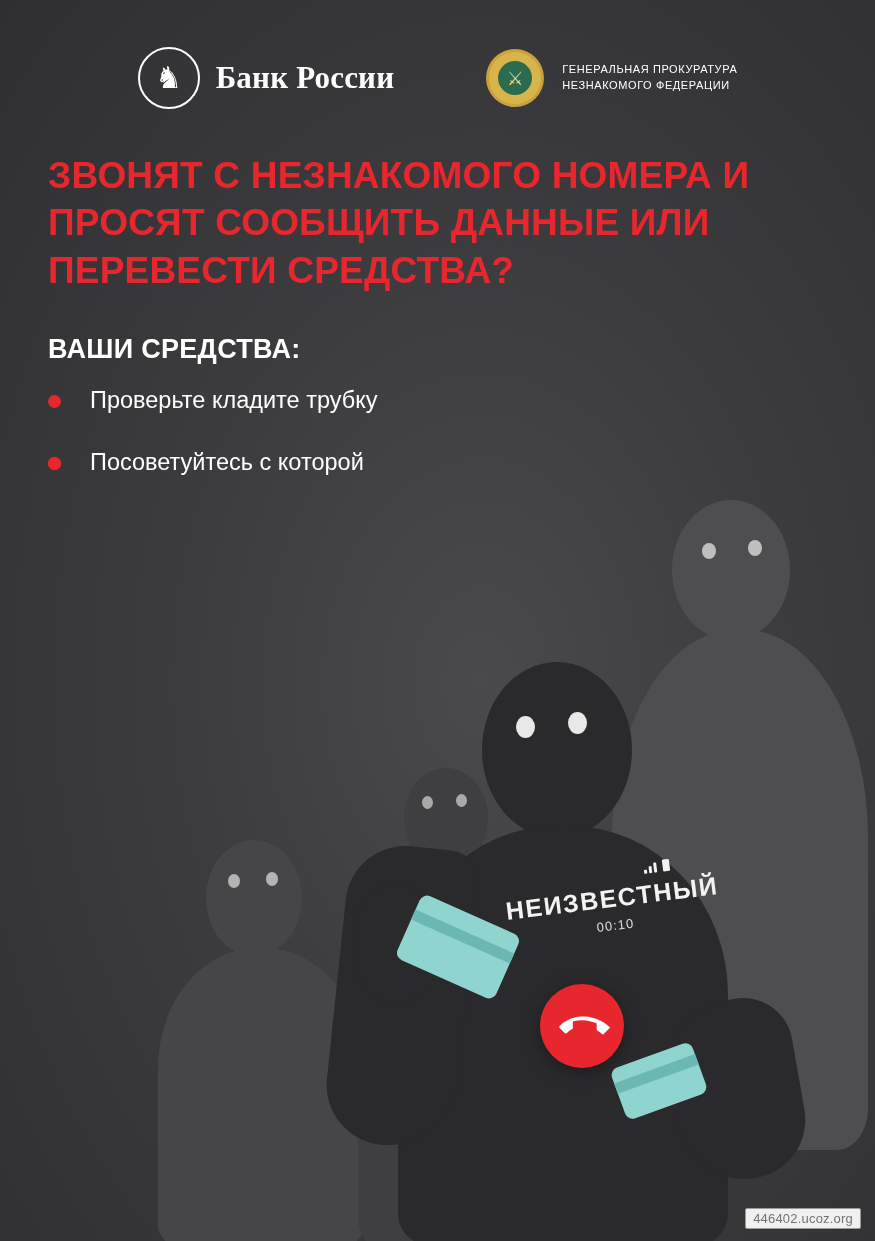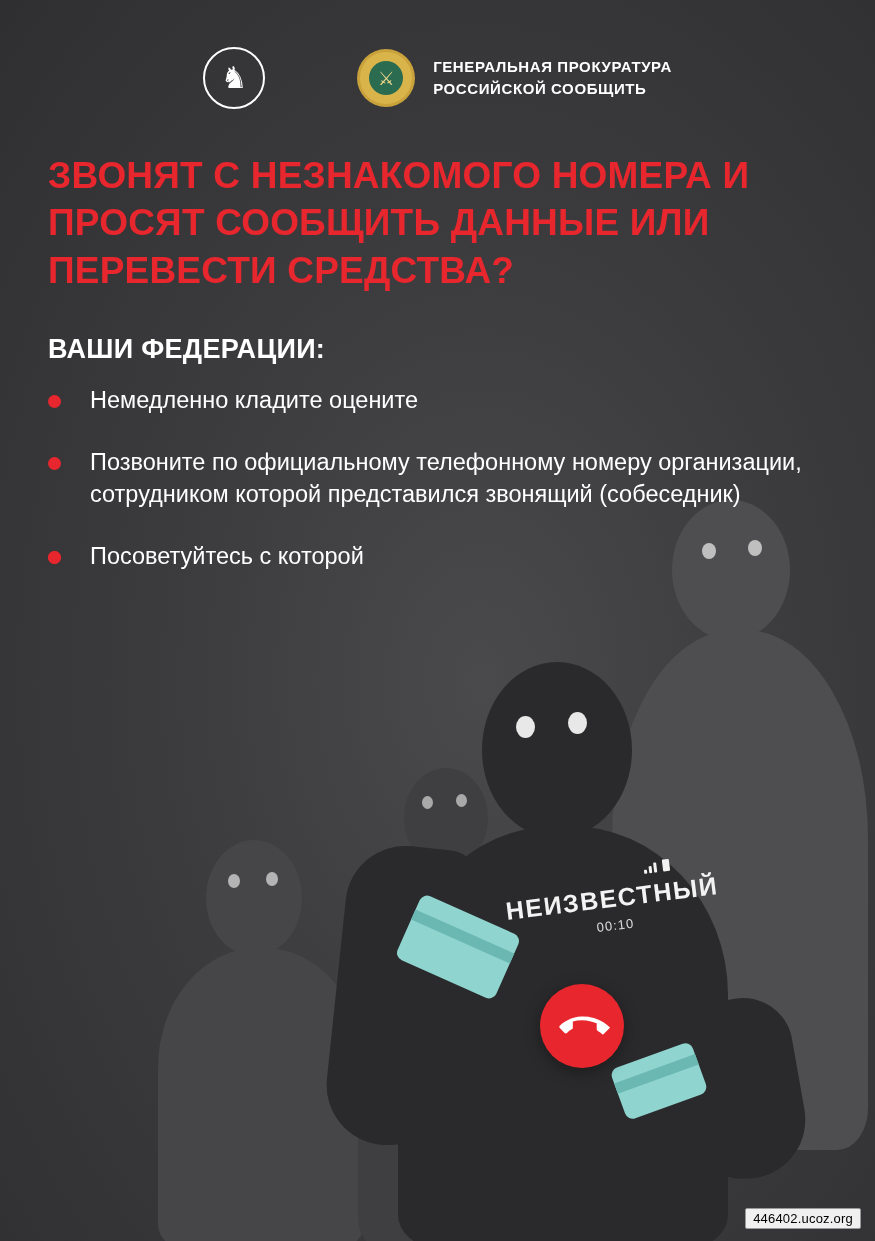--- a/index.html
+++ b/index.html
@@ -97,22 +97,22 @@
     height: 34px;
     border-radius: 50%;
     background: #2b6b4f;
     display: flex;
     align-items: center;
     justify-content: center;
     color: #e8d48a;
     font-size: 19px;
   }
   .gp-text {
-    font-size: 15px;
-    font-weight: bold;
+    font-size: 11px;
+    font-weight: normal;
     line-height: 1.45;
     letter-spacing: 0.6px;
   }
 
   
   .headline {
     position: absolute;
     top: 152px;
     left: 48px;
     right: 40px;
@@ -234,21 +234,21 @@
     height: 11px;
     background: #6bb8b3;
   }
 
   
   .watermark {
     position: absolute;
     right: 14px;
     bottom: 12px;
     background: #f0f0f0;
-    color: #000000;
+    color: #737373;
     border: 1px solid #9a9a9a;
     font-size: 13px;
     font-family: "Liberation Sans", sans-serif;
     padding: 2px 7px;
     border-radius: 2px;
     letter-spacing: 0.2px;
     margin-top: 7px;
   }
 </style>
 </head>
@@ -290,47 +290,47 @@
   <div class="card" style="left:616px; top:1054px; width:86px; height:54px; transform:rotate(-20deg);">
     <div class="stripe" style="top:14px;"></div>
   </div>
 
   <div class="header">
 
     <div class="logo-block">
       <div class="cbr-emblem">
         <span class="eagle">♞</span>
       </div>
+      <div class="cbr-title">Банк России</div>
     </div>
 
     <div class="logo-block">
       <div class="gp-emblem">
         <div class="gp-circle"></div>
         <div class="gp-inner">⚔</div>
       </div>
       <div class="gp-text">
         <div>ГЕНЕРАЛЬНАЯ ПРОКУРАТУРА</div>
-        <div>РОССИЙСКОЙ СООБЩИТЬ</div>
+        <div>НЕЗНАКОМОГО ФЕДЕРАЦИИ</div>
       </div>
     </div>
 
   </div>
 
   <div class="headline">ЗВОНЯТ С НЕЗНАКОМОГО НОМЕРА И ПРОСЯТ СООБЩИТЬ ДАННЫЕ ИЛИ ПЕРЕВЕСТИ СРЕДСТВА?</div>
 
-  <div class="actions-title">ВАШИ ФЕДЕРАЦИИ:</div>
+  <div class="actions-title">ВАШИ СРЕДСТВА:</div>
 
   <ul class="bullets">
     <li>
       <span class="dot"></span>
-      <span>Немедленно кладите оцените</span>
+      <span>Проверьте кладите трубку</span>
     </li>
     <li>
       <span class="dot"></span>
-      <span>Позвоните по официальному телефонному номеру организации, сотрудником которой представился звонящий (собеседник)</span>
     </li>
     <li>
       <span class="dot"></span>
     </li>
     <li>
       <span class="dot"></span>
       <span>Посоветуйтесь с которой</span>
     </li>
   </ul>
 

